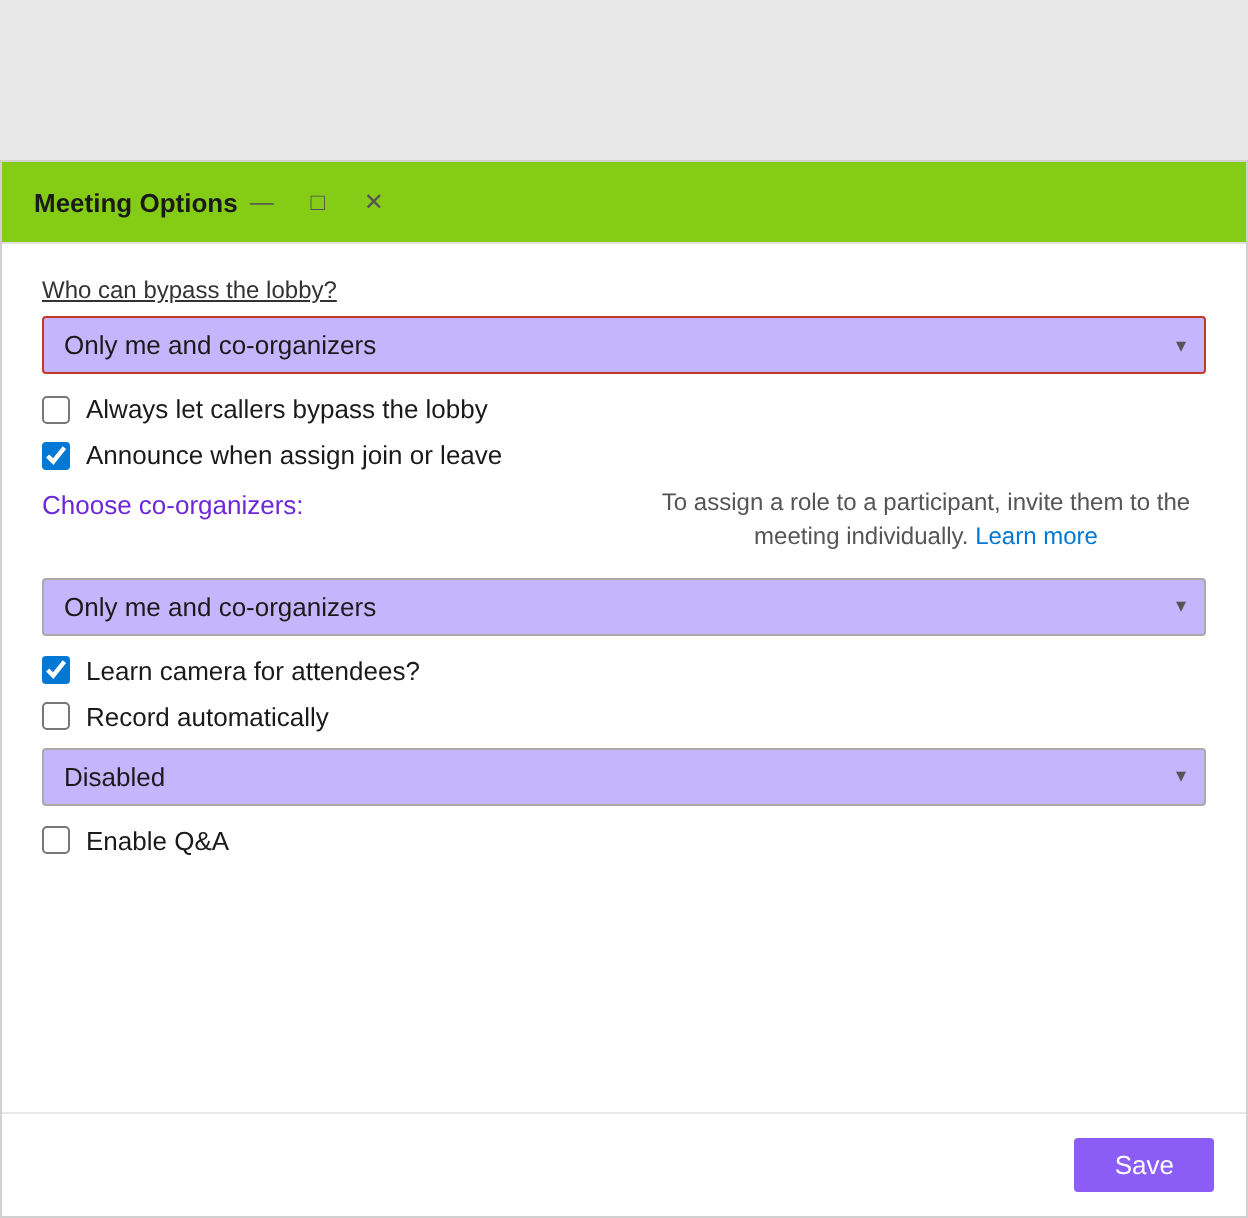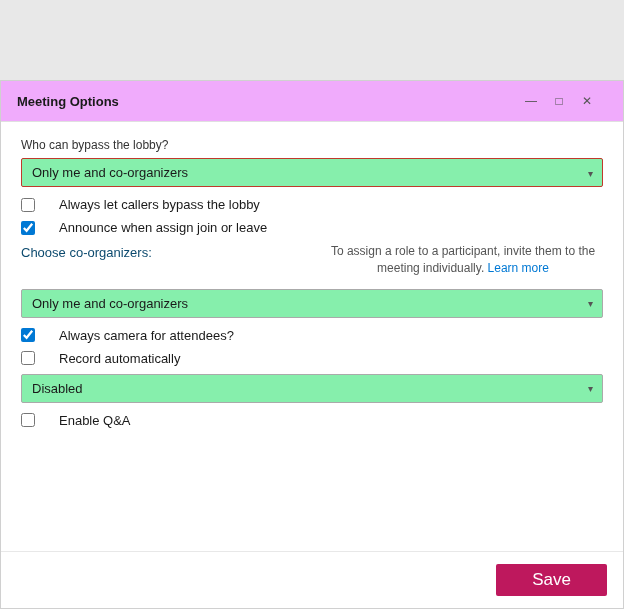--- a/index.html
+++ b/index.html
@@ -23,24 +23,23 @@
       background: #ffffff;
       border: 1px solid #d0d0d0;
       flex: 1;
       display: flex;
       flex-direction: column;
     }
 
     .dialog-titlebar {
       display: flex;
       align-items: center;
-      justify-content: space-between;
       padding: 8px 24px 8px 16px;
       border-bottom: 1px solid #e0e0e0;
-      background: #f0abfc;
+      background: #84cc16;
     }
 
     .dialog-title {
       font-size: 13px;
       font-weight: 600;
       color: #1a1a1a;
     }
 
     .titlebar-controls {
       display: flex;
@@ -64,38 +63,39 @@
       padding: 16px 20px;
       flex: 1;
       overflow-y: auto;
     }
 
     .section-label {
       font-size: 12px;
       color: #333;
       margin-bottom: 6px;
       margin-top: 12px;
+      text-decoration: underline;
     }
 
     .section-label:first-child {
       margin-top: 0;
     }
 
     .dropdown-wrapper {
       position: relative;
       margin-bottom: 10px;
     }
 
     .dropdown-select {
       width: 100%;
       padding: 6px 30px 6px 10px;
       border: 1px solid #c0392b;
       border-radius: 2px;
       appearance: none;
-      background: #86efac;
+      background: #c4b5fd;
       font-size: 13px;
       color: #1a1a1a;
       cursor: pointer;
       outline: none;
     }
 
     .dropdown-select.normal-border {
       border: 1px solid #aaa;
     }
 
@@ -105,21 +105,21 @@
       top: 50%;
       transform: translateY(-50%);
       pointer-events: none;
       font-size: 10px;
       color: #555;
     }
 
     .checkbox-row {
       display: flex;
       align-items: center;
-      gap: 24px;
+      gap: 8px;
       margin-bottom: 8px;
     }
 
     .checkbox-row input[type="checkbox"] {
       width: 14px;
       height: 14px;
       cursor: pointer;
       accent-color: #0078d4;
     }
 
@@ -131,21 +131,21 @@
     .co-organizers-row {
       display: flex;
       align-items: flex-start;
       justify-content: space-between;
       margin-bottom: 12px;
       margin-top: 4px;
     }
 
     .co-organizers-label {
       font-size: 13px;
-      color: #0c4a6e;
+      color: #6d28d9;
       padding-top: 2px;
     }
 
     .co-organizers-hint {
       font-size: 12px;
       color: #555;
       max-width: 280px;
       text-align: center;
       line-height: 1.4;
     }
@@ -156,25 +156,25 @@
     }
 
     .dialog-footer {
       padding: 12px 16px;
       display: flex;
       justify-content: flex-end;
       border-top: 1px solid #e8e8e8;
     }
 
     .save-btn {
-      background: #be185d;
+      background: #8b5cf6;
       color: #fff;
       border: none;
-      padding: 6px 36px;
-      font-size: 17px;
+      padding: 6px 20px;
+      font-size: 13px;
       cursor: pointer;
       border-radius: 2px;
     }
   </style>
 </head>
 <body>
 
 <div class="top-bar"></div>
 
 <div class="dialog">
@@ -223,21 +223,21 @@
         <option>Only me and co-organizers</option>
         <option>Everyone</option>
         <option>Specific people</option>
       </select>
       <span class="dropdown-arrow">▾</span>
     </div>
 
 
     <div class="checkbox-row">
       <input type="checkbox" id="allow-camera" checked="" style="">
-      <label class="checkbox-label" for="allow-camera">Always camera for attendees?</label>
+      <label class="checkbox-label" for="allow-camera">Learn camera for attendees?</label>
     </div>
 
     <div class="checkbox-row">
       <input type="checkbox" id="record" style="">
       <label class="checkbox-label" for="record">Record automatically</label>
     </div>
 
     <div class="dropdown-wrapper">
       <select class="dropdown-select normal-border">
         <option>Disabled</option>

